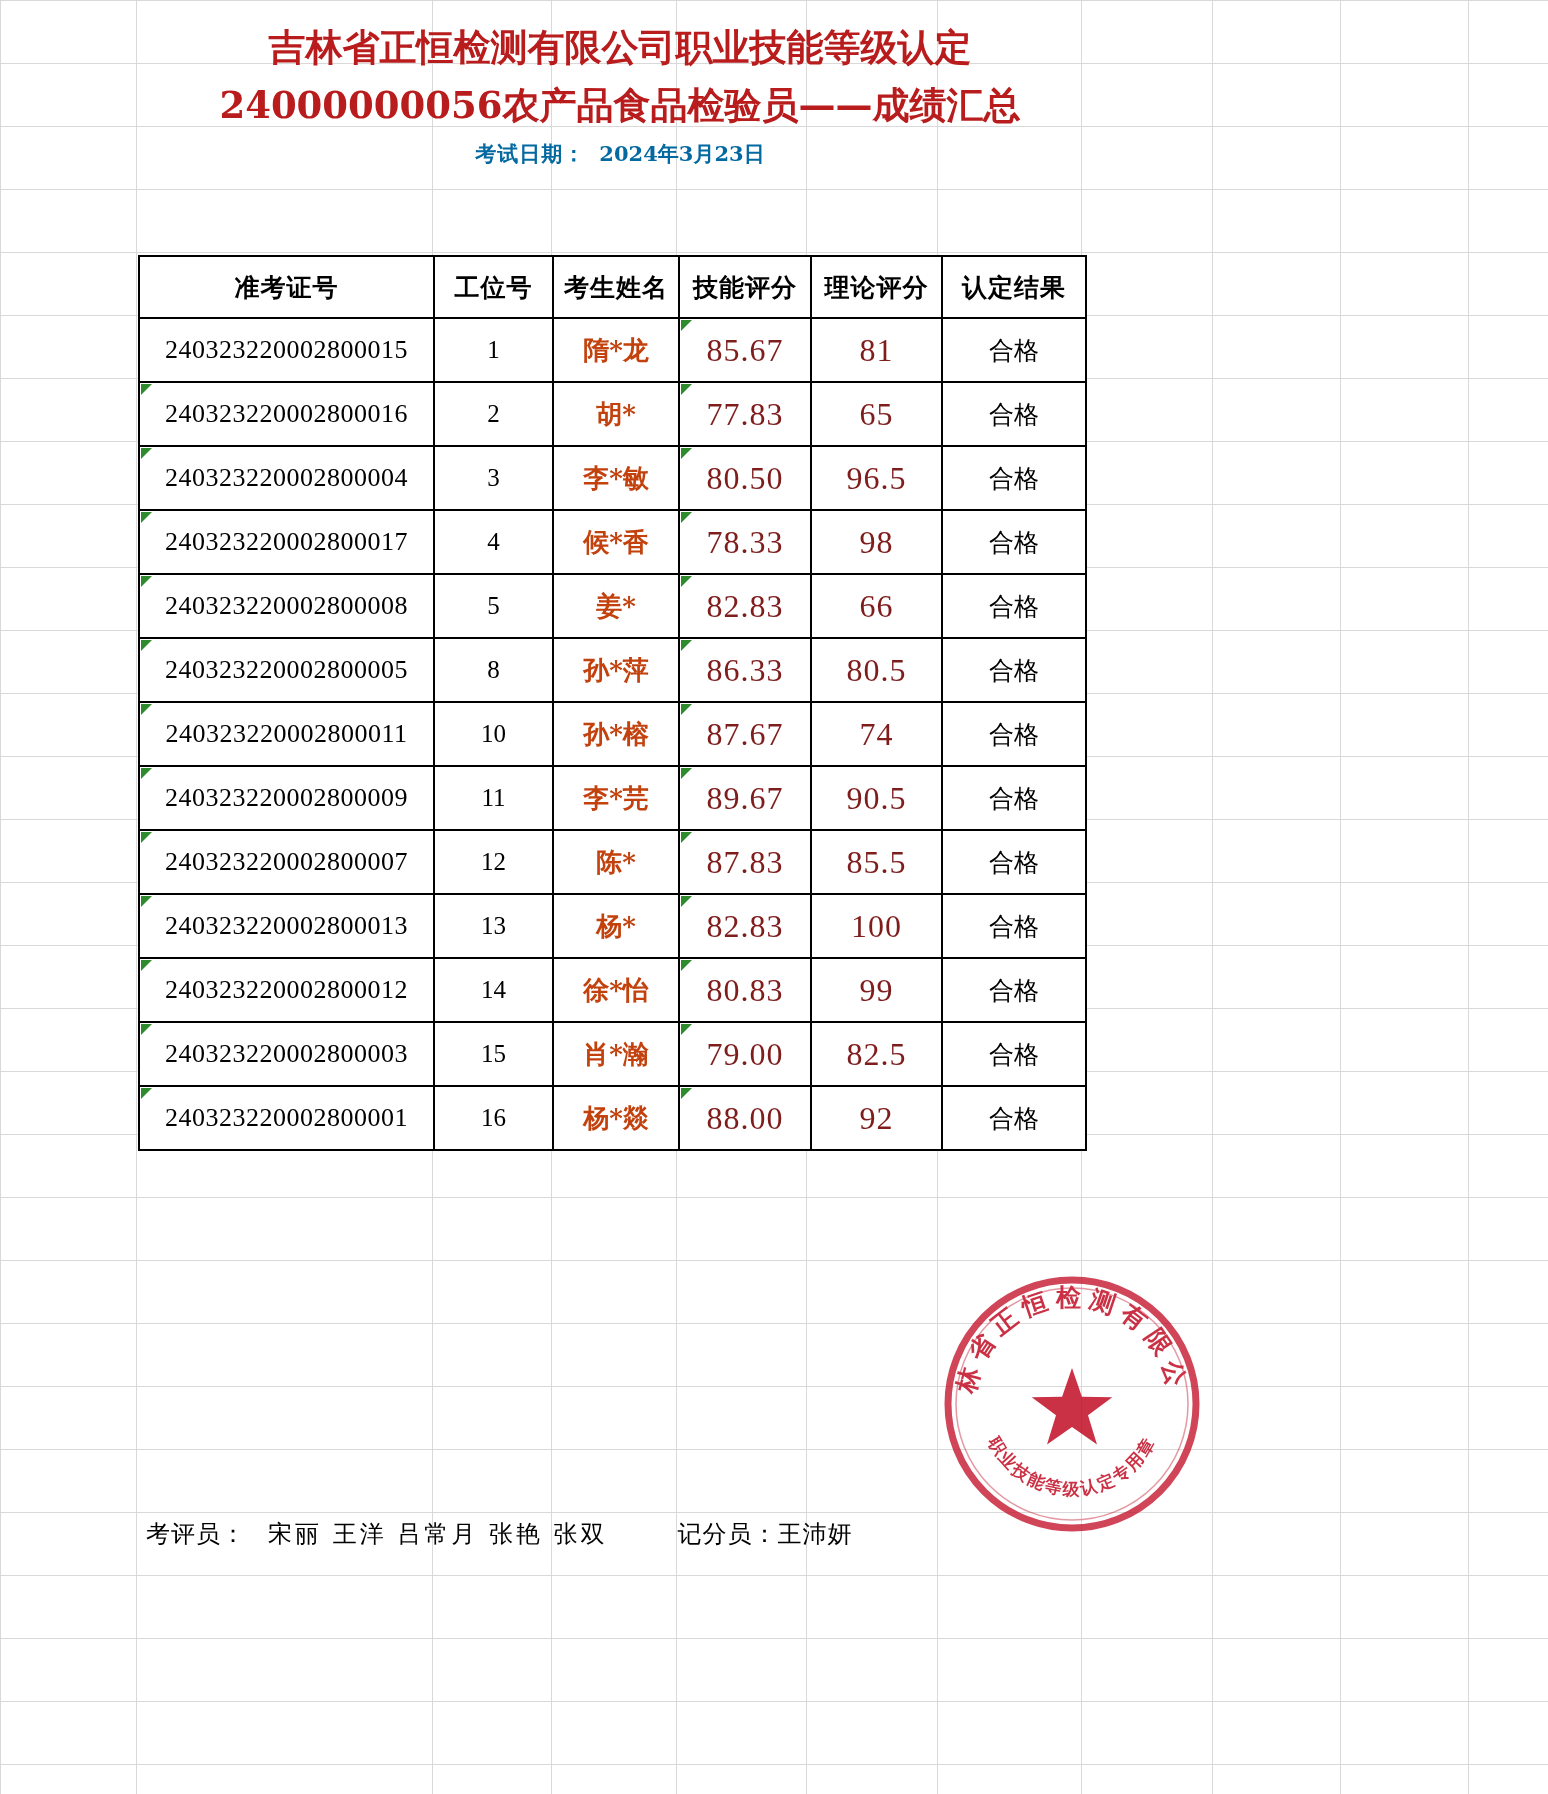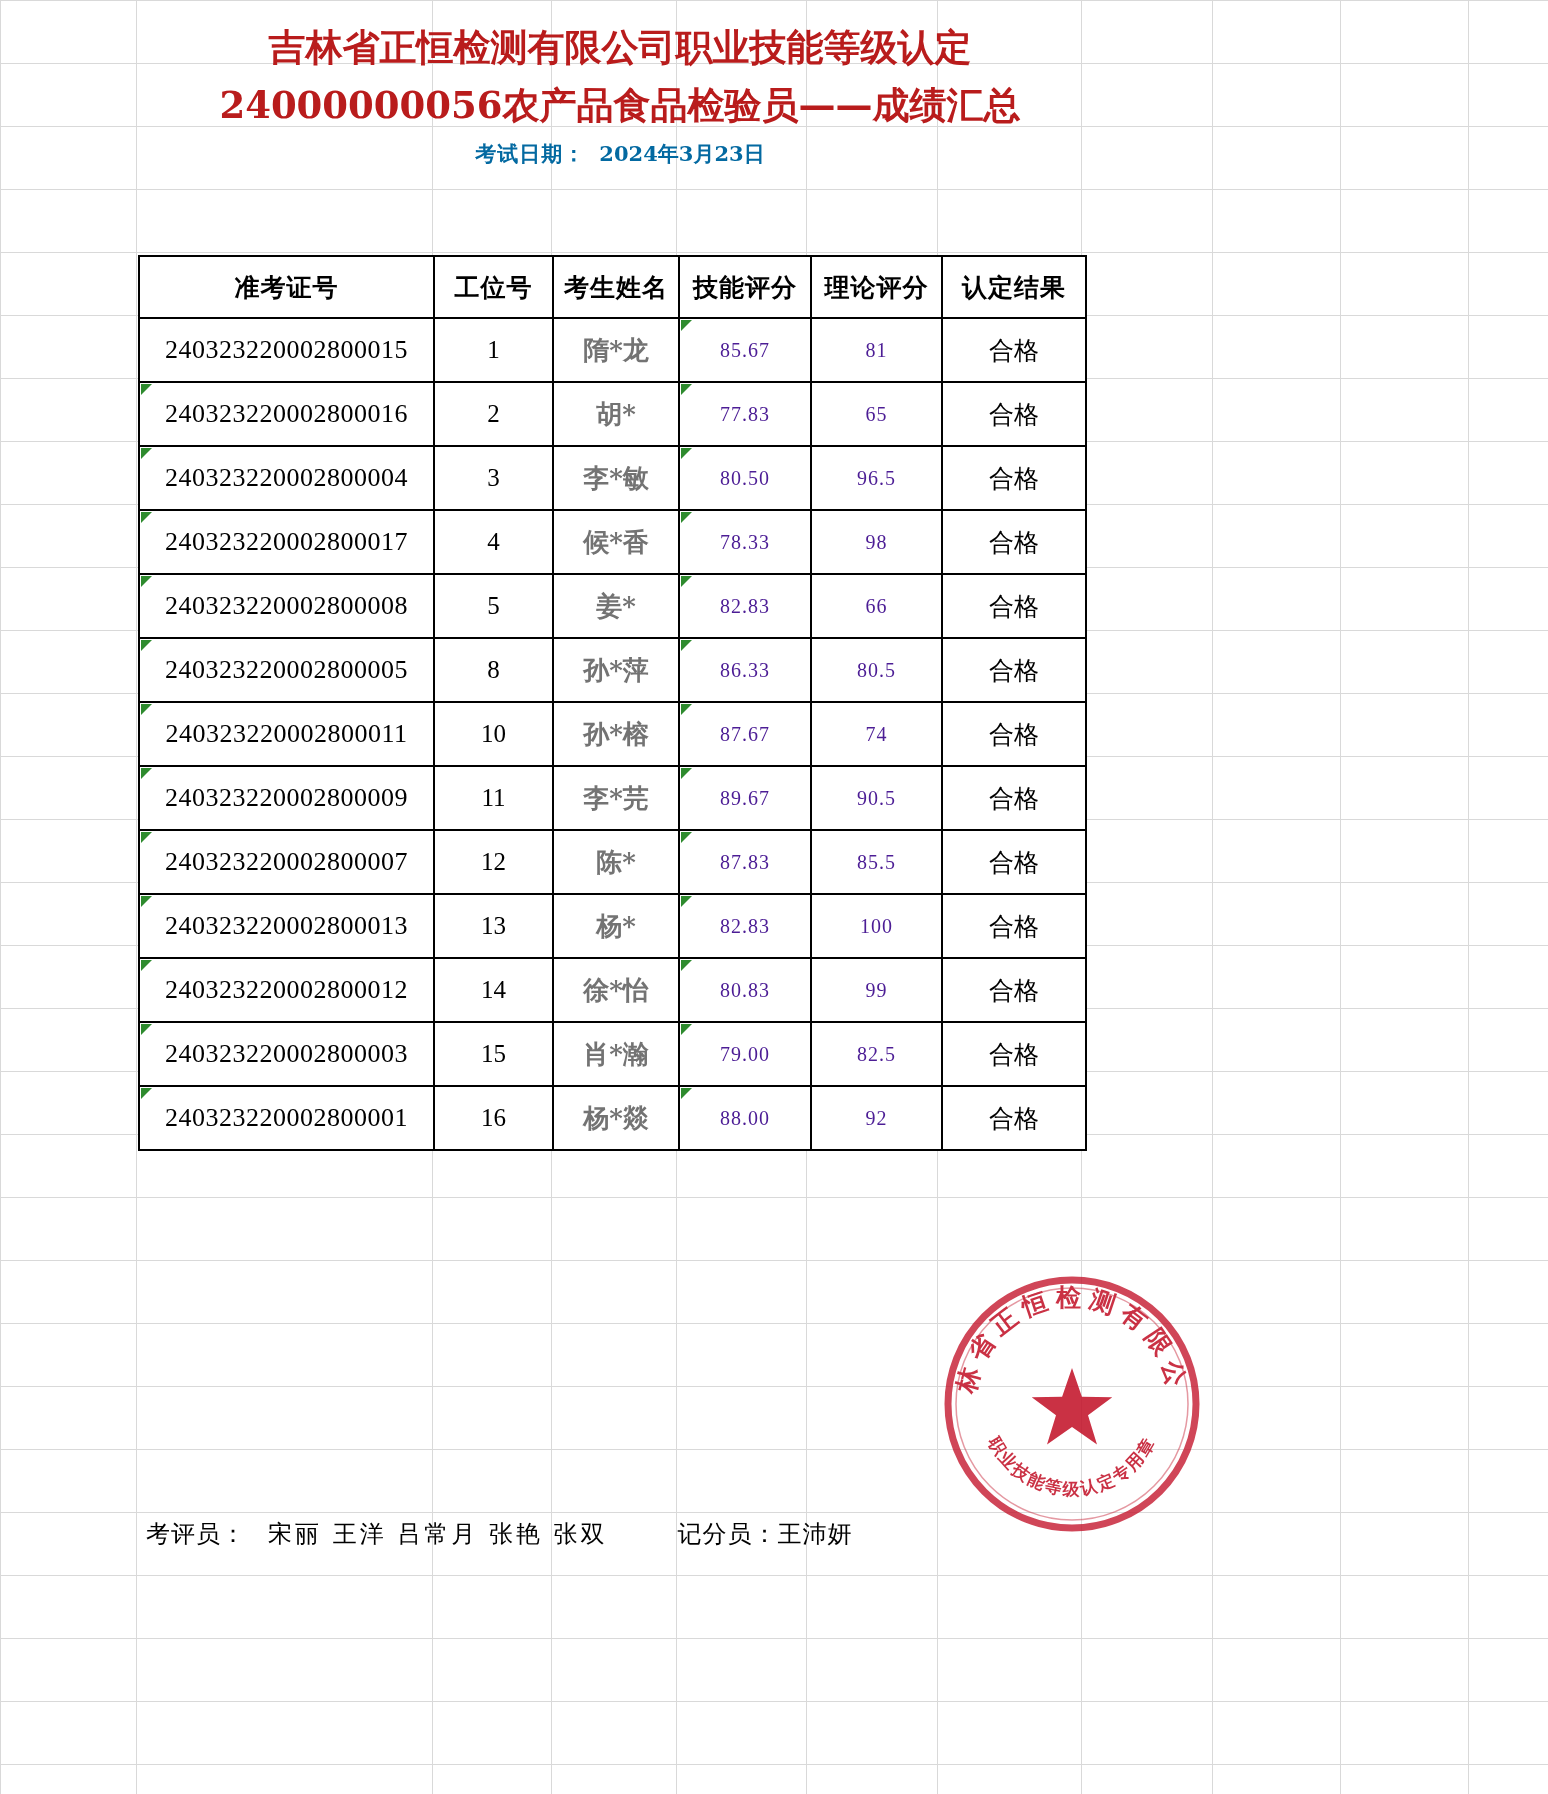--- a/index.html
+++ b/index.html
@@ -84,29 +84,29 @@
   }
   .cell-seat {
     font-family:"Liberation Serif","DejaVu Serif",serif;
     font-size:25px;
     color:#000;
   }
   .cell-name {
     font-family:"DejaVu Serif","Liberation Serif",serif;
     font-weight:bold;
     font-size:26px;
-    color:#737373;
+    color:#c2410c;
     text-align:left;
     padding-left:12px;
   }
   .cell-score {
     font-family:"Liberation Serif","DejaVu Serif",serif;
-    font-size:20px;
+    font-size:32px;
     letter-spacing:1px;
-    color:#4c1d95;
+    color:#7f1d1d;
   }
   .cell-result {
     font-family:"DejaVu Serif","Liberation Serif",serif;
     font-size:25px;
     color:#000;
   }
 
   
   .corner-mark {
     position:absolute;

